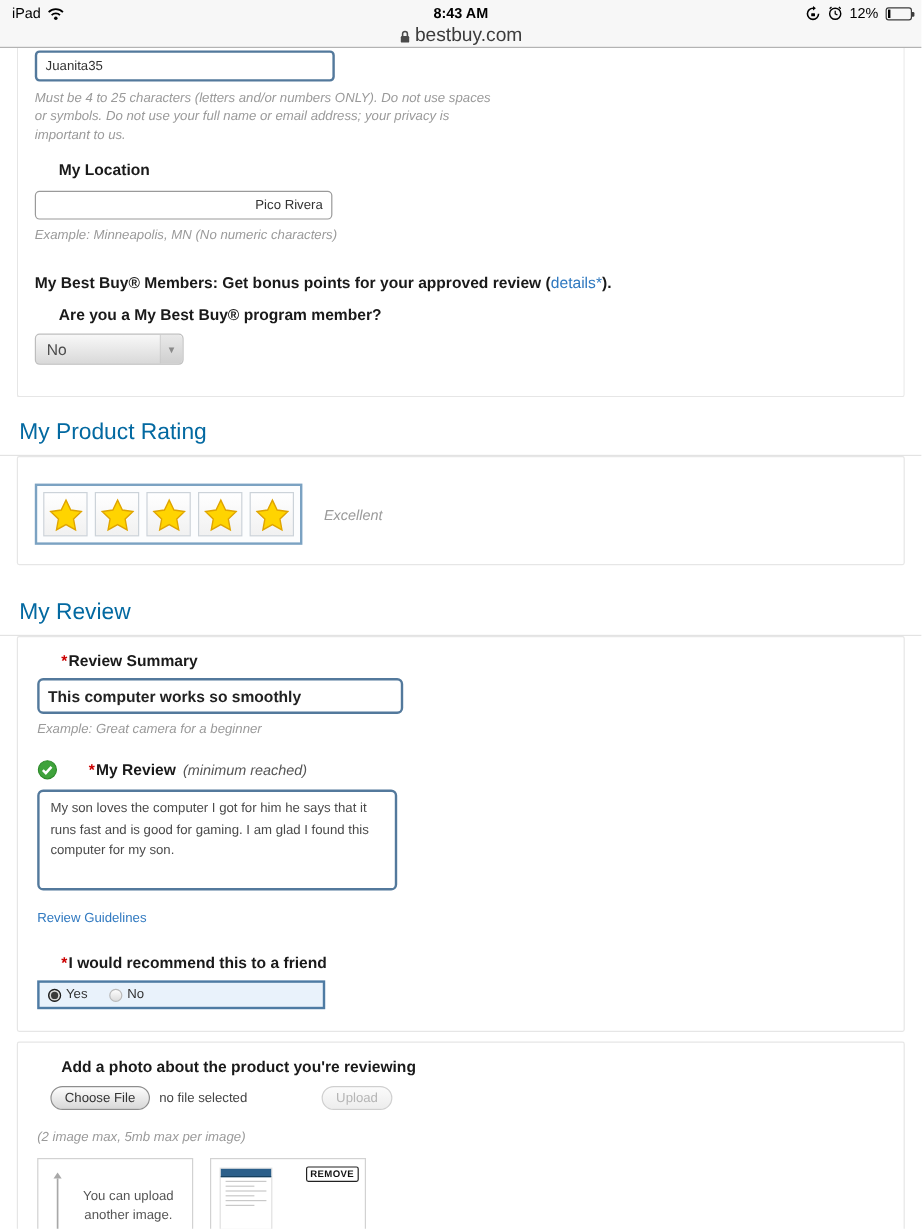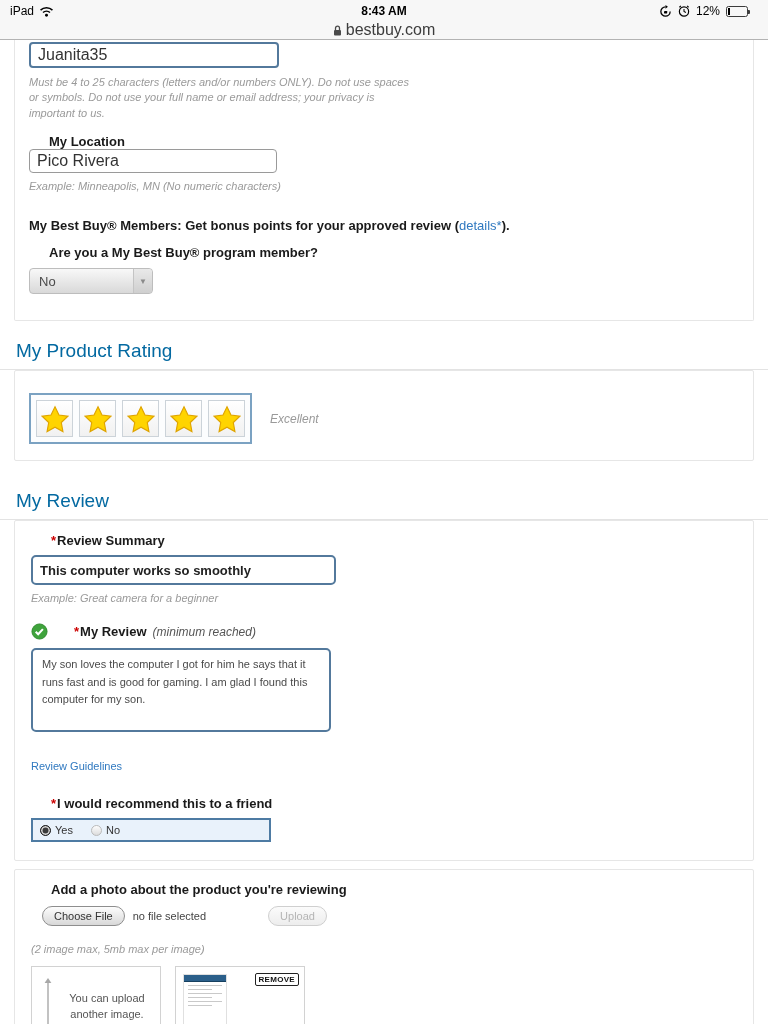--- a/index.html
+++ b/index.html
@@ -6,43 +6,43 @@
   html,body { width:768px; height:1024px; overflow:hidden; background:#fff;
     font-family:"Liberation Sans", sans-serif; color:#1a1a1a; }
   .page { width:768px; height:840px; position:relative; background:#fff; }
 
   
   .statusbar { height:40px; background:#f7f7f7; border-bottom:1px solid #b3b3b3; position:relative; }
   .sb-left { position:absolute; left:10px; top:4px; display:flex; align-items:center; gap:5px; font-size:12px; color:#000; }
   .sb-time { position:absolute; top:4px; left:0; right:0; text-align:center; font-size:12px; font-weight:bold; color:#000; }
   .sb-url { position:absolute; top:21px; left:0; right:0; text-align:center; font-size:16px; color:#3c3c3c;
     display:flex; justify-content:center; align-items:center; gap:4px; }
-  .sb-right { position:absolute; right:20px; top:4px; display:flex; align-items:center; gap:6px; font-size:12px; color:#000; }
+  .sb-right { position:absolute; right:8px; top:4px; display:flex; align-items:center; gap:6px; font-size:12px; color:#000; }
   .batt { width:22px; height:11px; border:1px solid #3c3c3c; border-radius:2.5px; position:relative; }
   .batt::after { content:""; position:absolute; right:-3px; top:3px; width:2px; height:4px; background:#3c3c3c; border-radius:0 1px 1px 0; }
   .batt .lvl { position:absolute; left:1px; top:1px; bottom:1px; width:2px; background:#000; }
 
   
   .box { margin:0 14px; border:1px solid #e6e6e6; border-radius:2px; background:#fff; }
   .box.cut-top { border-top:none; border-radius:0 0 2px 2px; }
   .sec-heading { font-size:19px; font-weight:400; color:#0369a1; padding:9px 16px 7px 16px; border-bottom:1px solid #e3e3e3; }
   .req { color:#cc0000; font-weight:bold; margin-right:1px; }
   .blabel { font-size:13px; font-weight:bold; color:#1a1a1a;padding-left:20px; }
   .hint { font-size:11px; font-style:italic; color:#9a9a9a; }
   .link { font-size:11px; color:#3079c0; text-decoration:none; cursor:pointer; }
-  .tinput { display:block; font-family:"Liberation Sans", sans-serif; font-size:16px; color:#333;
+  .tinput { display:block; font-family:"Liberation Sans", sans-serif; font-size:11px; color:#333;
     border:1px solid #9a9a9a; border-radius:4px; padding:4px 7px; background:#fff; outline:none; }
   .tinput.focus { border:2px solid #53799c; }
 
   
   .box1 { padding:2px 14px 26px 14px; }
   .inp-user { width:250px; height:26px; font-weight:normal; }
   .help-user { margin-top:7px; width:392px; line-height:1.4; }
   .loc-label { margin-top:13px; }
-  .inp-loc { margin-top:0; width:248px; height:24px; }
+  .inp-loc { margin-top:10px; width:248px; height:24px;text-align:right; }
   .loc-ex { margin-top:7px; }
   .members { margin-top:26px; font-size:13px; font-weight:bold; }
   .members .dlink { font-size:13px; font-weight:normal; }
   .memberq { margin-top:12px; }
   .selectbox { margin-top:8px; width:124px; height:26px; border:1px solid #bdbdbd; border-radius:4px;
     background:linear-gradient(#f8f8f8,#d9d9d9); display:flex; align-items:center; position:relative; cursor:default; }
   .selectbox .sel-txt { font-size:13px; color:#4a4a4a; padding-left:9px; }
   .selectbox .sel-arrow { position:absolute; right:0; top:0; bottom:0; width:19px; border-left:1px solid #c4c4c4;
     background:linear-gradient(#e9e9e9,#cfcfcf); border-radius:0 4px 4px 0; display:flex; align-items:center; justify-content:center;
     font-size:8px; color:#8a8a8a; }
@@ -56,21 +56,21 @@
   .rating-word { font-size:12px; font-style:italic; color:#9a9a9a; margin-left:18px; }
 
   
   .box3 { padding:12px 16px 18px 16px; }
   .inp-summary { margin-top:7px; width:305px; height:30px; font-weight:bold; font-size:13px; color:#222; border-radius:5px; }
   .sum-ex { margin-top:7px; }
   .rev-label-row { margin-top:19px; display:flex; align-items:center; gap:6px; }
   .rev-status { font-size:12px; font-style:italic; color:#555; font-weight:normal; }
   .t-area { margin-top:8px; width:300px; height:84px; resize:none; font-family:"Liberation Sans", sans-serif;
     font-size:11px; line-height:1.6; color:#4a4a4a; border:2px solid #53799c; border-radius:5px; padding:6px 9px; outline:none; }
-  .guidelines { display:inline-block; margin-top:24px; }
+  .guidelines { display:inline-block; margin-top:12px; }
   .rec-label { margin-top:22px; }
   .rec-box { margin-top:7px; width:240px; height:24px; background:#e9f2fb; border:2px solid #4e7ba3;
     display:flex; align-items:center; gap:18px; padding-left:7px; }
   .radio-opt { display:flex; align-items:center; gap:4px; font-size:11px; color:#333; cursor:pointer; }
   .radio { width:11px; height:11px; border-radius:50%; }
   .radio.on { background:#3a3a3a; border:1px solid #1e1e1e; box-shadow:inset 0 0 0 1.5px rgba(255,255,255,.8); }
   .radio.off { background:linear-gradient(#fdfdfd,#dcdcdc); border:1px solid #bababa; }
 
   
   .box4 { margin-top:8px; padding:12px 16px 16px 16px; }

